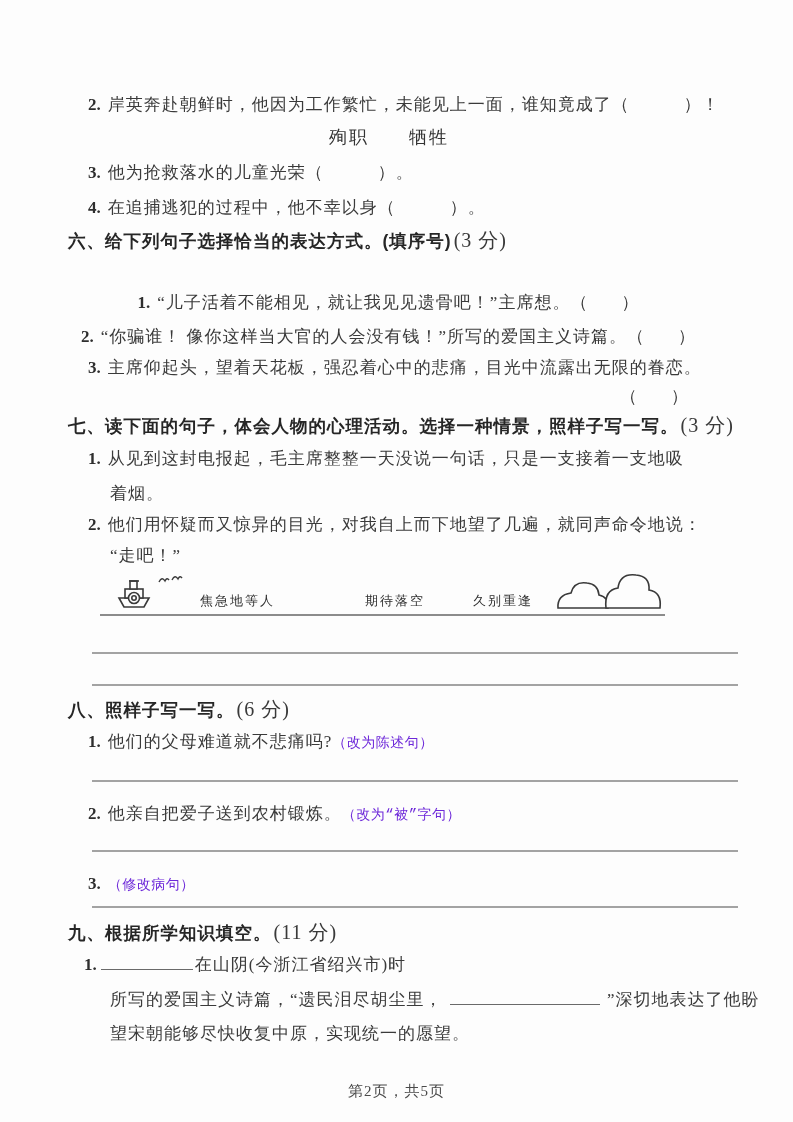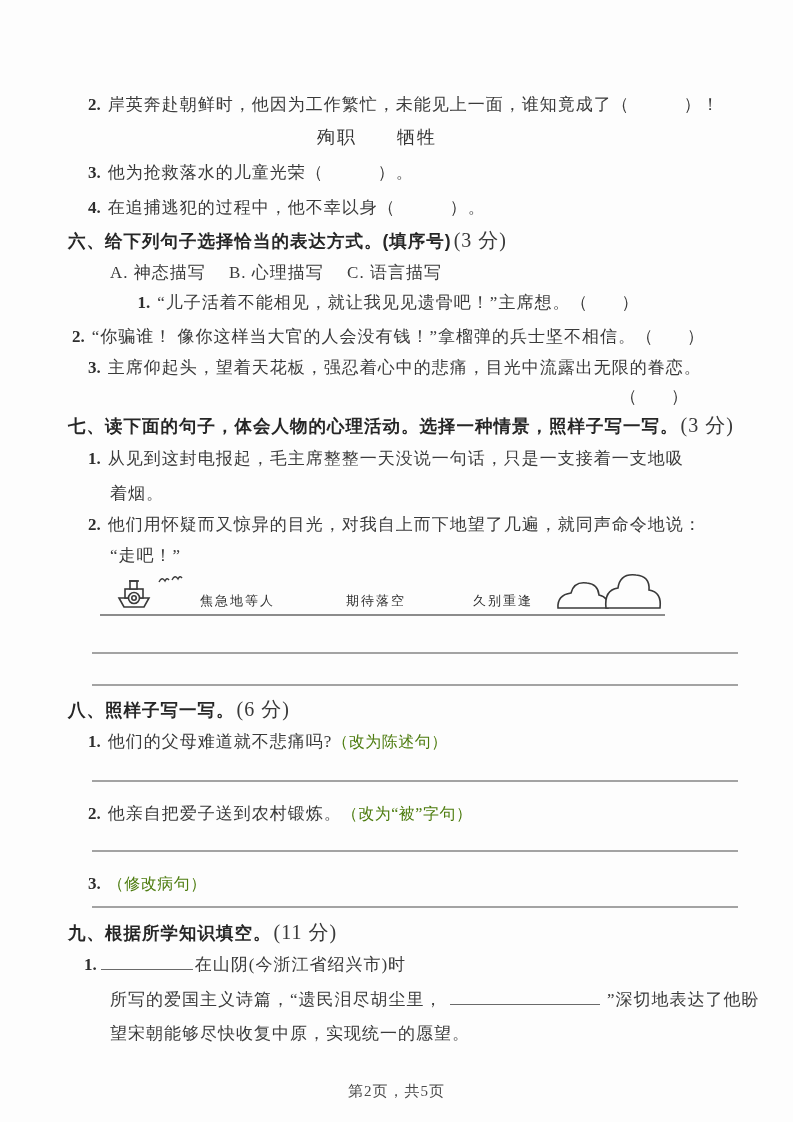--- a/index.html
+++ b/index.html
@@ -13,58 +13,57 @@
   .txt{color:#3a3a3a;}
   .sec-title{position:absolute;left:68px;width:672px;white-space:nowrap;
     font-family:"Liberation Sans","DejaVu Sans",sans-serif;
     font-weight:bold;color:#262626;font-size:17.5px;letter-spacing:1px;}
   .score{font-family:"Liberation Serif",serif;font-weight:normal;color:#3a3a3a;font-size:20px;letter-spacing:1px;margin-left:2px;}
   .six-row{position:absolute;left:88px;width:600px;display:flex;justify-content:center;align-items:baseline;white-space:nowrap;}
   .paren{flex:0 0 auto;color:#3a3a3a;letter-spacing:0;}
   .right-paren{position:absolute;left:88px;width:600px;text-align:right;letter-spacing:0;}
   .indent{position:absolute;left:110px;width:630px;white-space:nowrap;}
   .wordbank{position:absolute;font-size:18px;letter-spacing:2px;color:#333;}
-  .hint{color:#4d7c0f;font-size:16px;letter-spacing:0.5px;}
+  .hint{color:#6d28d9;font-size:14px;letter-spacing:0.5px;font-family:Liberation Mono, monospace;}
   .ansline{position:absolute;left:92px;width:646px;height:0;border-bottom:2px solid #a3a3a3;}
   .banner{position:absolute;left:100px;top:576px;width:565px;height:38px;border-bottom:2px solid #8c8c8c;}
   .banner-word{position:absolute;bottom:2px;font-size:13px;letter-spacing:2px;color:#2f2f2f;white-space:nowrap;}
   .icon{position:absolute;}
   .blank-inline{display:inline-block;border-bottom:1.5px solid #6a6a6a;height:15px;vertical-align:baseline;margin:0 2px;}
   .blank-90{width:92px;} .blank-150{width:150px;}
   .footer{position:absolute;top:1080px;left:0;width:100%;text-align:center;font-size:15px;letter-spacing:1px;color:#4a4a4a;}
 </style>
 </head>
 <body>
 
 <div class="page">
 
   <div class="row" style="top:93px">
     <span class="num">2.</span>
     <span class="txt">岸英奔赴朝鲜时，他因为工作繁忙，未能见上一面，谁知竟成了（　　　）！</span>
   </div>
-  <div class="wordbank" style="left:317px;top:126px">殉职　　牺牲</div>
+  <div class="wordbank" style="left:329px;top:126px">殉职　　牺牲</div>
   <div class="row" style="top:161px">
     <span class="num">3.</span>
     <span class="txt">他为抢救落水的儿童光荣（　　　）。</span>
   </div>
   <div class="row" style="top:196px">
     <span class="num">4.</span>
     <span class="txt">在追捕逃犯的过程中，他不幸以身（　　　）。</span>
   </div>
 
   <div class="sec-title" style="top:229px">
     <span>六、给下列句子选择恰当的表达方式。(填序号)</span><span class="score">(3 分)</span>
   </div>
-  <div class="indent" style="top:261px">A. 神态描写　 B. 心理描写　 C. 语言描写</div>
   <div class="six-row" style="top:291px">
     <span><span class="num">1.</span><span class="txt">“儿子活着不能相见，就让我见见遗骨吧！”主席想。</span></span>
     <span class="paren">（　　）</span>
   </div>
   <div class="six-row" style="top:325px">
-    <span><span class="num">2.</span><span class="txt">“你骗谁！ 像你这样当大官的人会没有钱！”拿榴弹的兵士坚不相信。</span></span>
+    <span><span class="num">2.</span><span class="txt">“你骗谁！ 像你这样当大官的人会没有钱！”所写的爱国主义诗篇。</span></span>
     <span class="paren">（　　）</span>
   </div>
   <div class="row" style="top:356px">
     <span class="num">3.</span>
     <span class="txt">主席仰起头，望着天花板，强忍着心中的悲痛，目光中流露出无限的眷恋。</span>
   </div>
   <div class="right-paren" style="top:385px">（　　）</div>
 
   <div class="sec-title" style="top:414px">
     <span>七、读下面的句子，体会人物的心理活动。选择一种情景，照样子写一写。</span><span class="score">(3 分)</span>
@@ -91,21 +90,21 @@
         <circle cx="18" cy="22" r="2.2"></circle>
       </svg>
     </span>
     <span class="icon" style="left:58px;bottom:22px">
       <svg width="26" height="12" viewBox="0 0 26 12" fill="none" stroke="#3a3a3a" stroke-width="1.4">
         <path d="M1 8 Q4 2 7 7 Q9 3 11 6"></path>
         <path d="M14 6 Q17 0 20 5 Q22 1 24 4"></path>
       </svg>
     </span>
     <span class="banner-word" style="left:100px">焦急地等人</span>
-    <span class="banner-word" style="left:246px">期待落空</span>
+    <span class="banner-word" style="left:265px">期待落空</span>
     <span class="banner-word" style="left:373px">久别重逢</span>
     <span class="icon" style="left:452px;bottom:-2px">
       <svg width="112" height="46" viewBox="0 0 112 46" fill="#fdfdfd" stroke="#3a3a3a" stroke-width="1.6">
         <path d="M6 44 Q5 31 19 29 Q22 17 35 19 Q46 20 47 31 Q57 33 56 44 Z"></path>
         <path d="M54 44 Q52 26 66 24 Q68 9 84 11 Q98 12 97 26 Q110 28 108 44 Z"></path>
       </svg>
     </span>
   </div>
 
   <div class="ansline" style="top:652px"></div>

